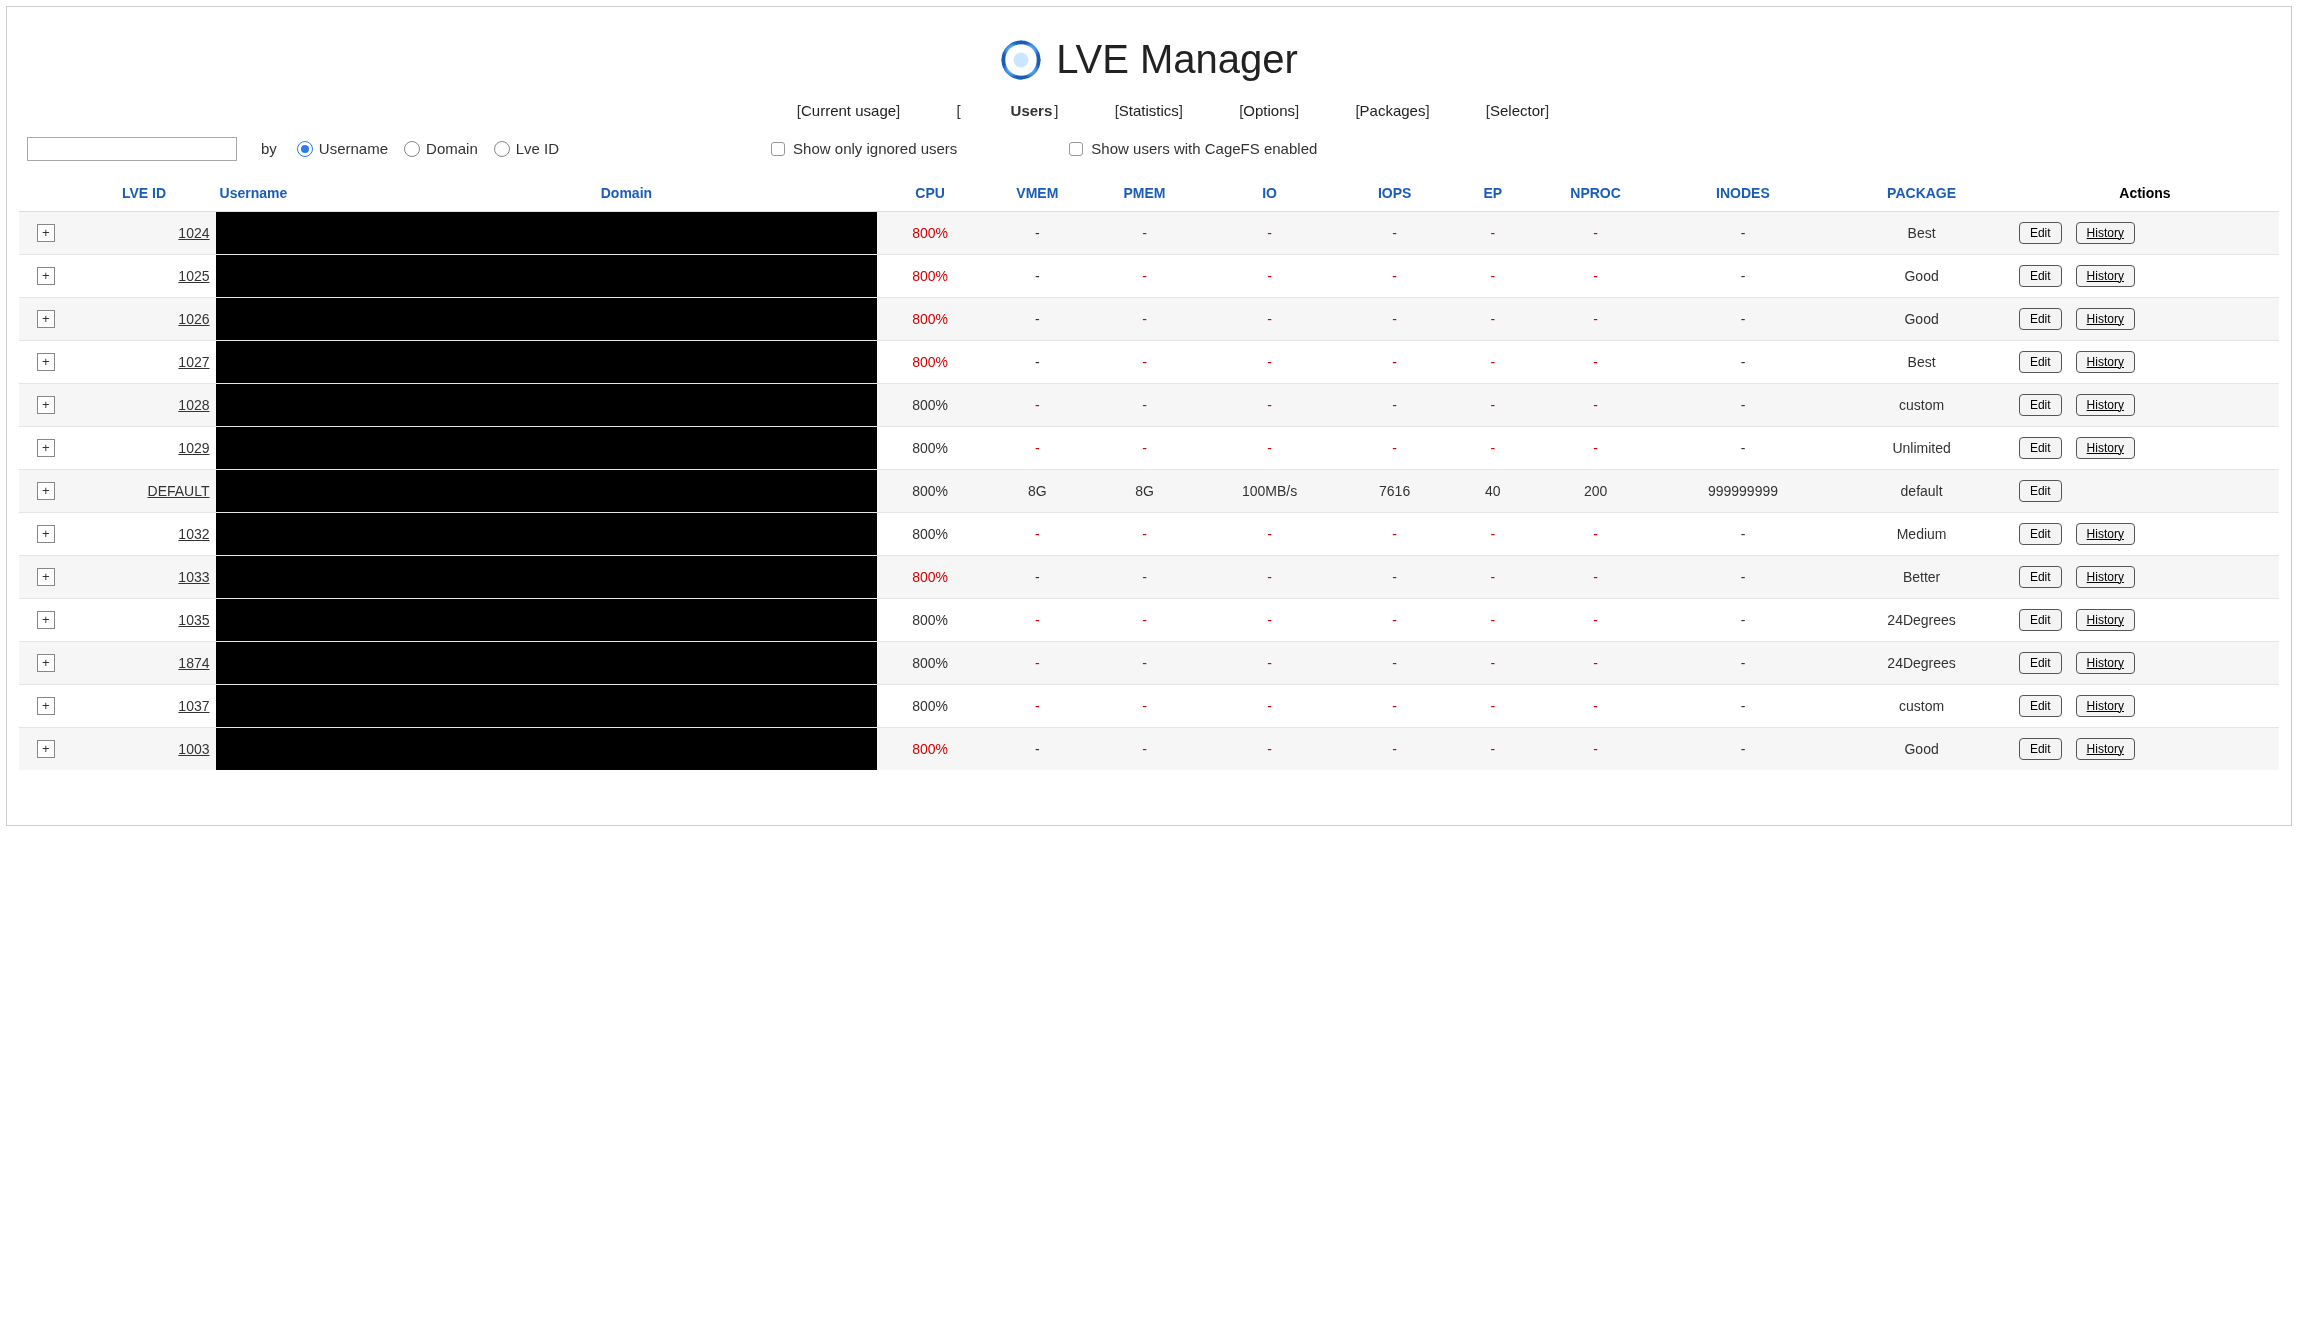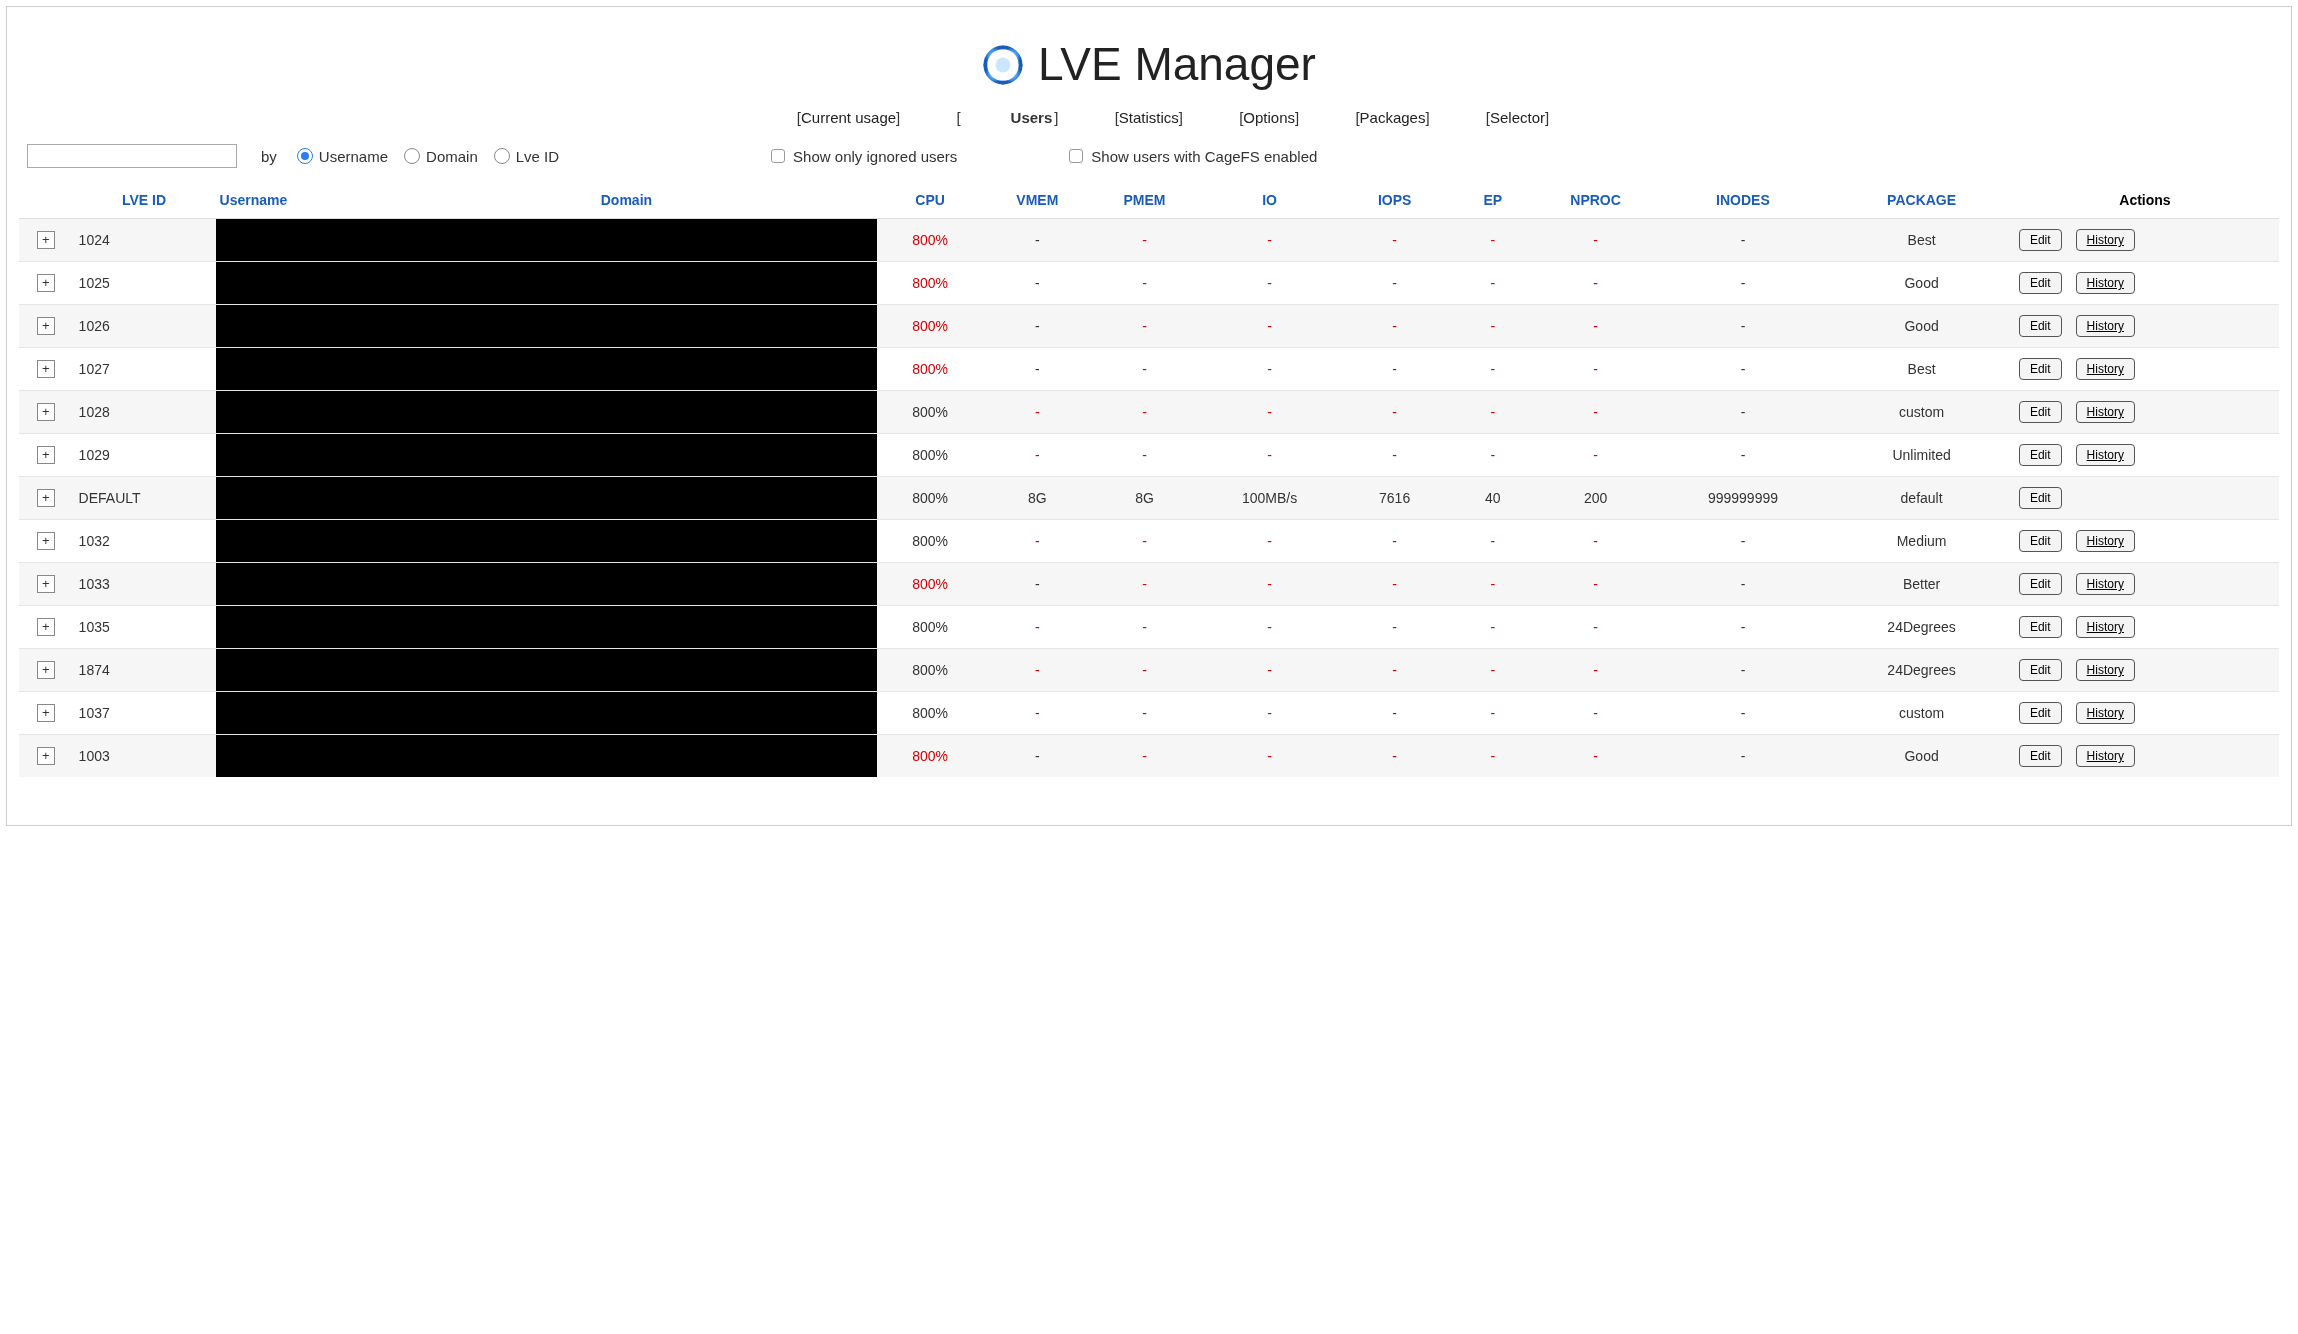--- a/index.html
+++ b/index.html
@@ -1,19 +1,19 @@
 <!DOCTYPE html>
 <html><head>
 <meta charset="utf-8">
 <style>
 * { box-sizing: border-box; margin: 0; padding: 0; }
 body { font-family: "Helvetica Neue", Arial, sans-serif; font-size: 14px; color: #333; background: #fff; }
 .page { border: 1px solid #ccc; margin: 6px; padding-bottom: 8px; min-height: 820px; }
 .header { text-align: center; padding: 30px 0 10px; }
-.header h1 { display: inline-flex; align-items: center; font-weight: 400; font-size: 46px; color: #222; }
+.header h1 { display: inline-flex; align-items: center; font-weight: 400; font-size: 40px; color: #222; }
 .logo { width: 42px; height: 42px; margin-right: 14px; display: inline-block; }
 .nav { text-align: center; margin: 8px 0 18px; font-size: 15px; color: #333; }
 .nav span { margin: 0 2px; padding-left: 48px; }
 .nav .active { font-weight: 700; }
 .nav a { color: #222; text-decoration: none; }
 .filters { display: flex; align-items: center; padding: 0 20px 14px; gap: 16px; font-size: 15px; }
 .filters input[type="text"] { border: 1px solid #aaa; height: 24px; width: 210px; padding: 2px 4px; }
 .filters .by { margin-left: 8px; margin-right: 4px; }
 .radio-group { display: inline-flex; align-items: center; gap: 16px; }
 .radio-item { display: inline-flex; align-items: center; gap: 6px; }
@@ -22,21 +22,21 @@
 .radio.selected::after { content: ""; width: 8px; height: 8px; background: #2b7de9; border-radius: 50%; }
 .spacer-sm { width: 180px; }
 .spacer-md { width: 80px; }
 .checkbox-item { display: inline-flex; align-items: center; gap: 8px; text-align: center; }
 .checkbox { width: 14px; height: 14px; border: 1px solid #999; border-radius: 3px; background: #fff; }
 table { width: calc(100% - 24px); margin: 0 12px; border-collapse: collapse; }
 th { text-align: center; font-weight: 700; color: #1a5db8; padding: 10px 6px; border-bottom: 1px solid #ddd; white-space: nowrap; font-size: 14px; }
 th.actions { color: #000; }
 td { text-align: center; padding: 8px 6px; border-top: 1px solid #e5e5e5; white-space: nowrap; font-size: 14px; }
 tr.striped td { background: #f6f6f6; }
-td.lve { text-align: left; width: 80px; }
+td.lve { text-align: right; width: 80px; text-decoration: underline; }
 td.expand-cell { width: 28px; }
 .expand-btn { width: 18px; height: 18px; border: 1px solid #888; background: #fff; font-size: 13px; line-height: 14px; display: inline-flex; align-items: center; justify-content: center; cursor: pointer; color: #333; }
 td.username-cell, td.domain-cell { padding: 0; }
 .redacted { background: #000; height: 42px; width: 100%; }
 .dash-red { color: #d40000; }
 .cpu-red { color: #d40000; }
 .btn { border: 1px solid #555; border-radius: 4px; background: #f4f4f4; padding: 3px 10px; font-size: 12px; cursor: pointer; font-family: inherit; }
 .btn + .btn { margin-left: 14px; text-decoration: underline; }
 td.actions-cell { text-align: left; padding-left: 8px; width: 150px; }
 th.col-expand { width: 28px; }

